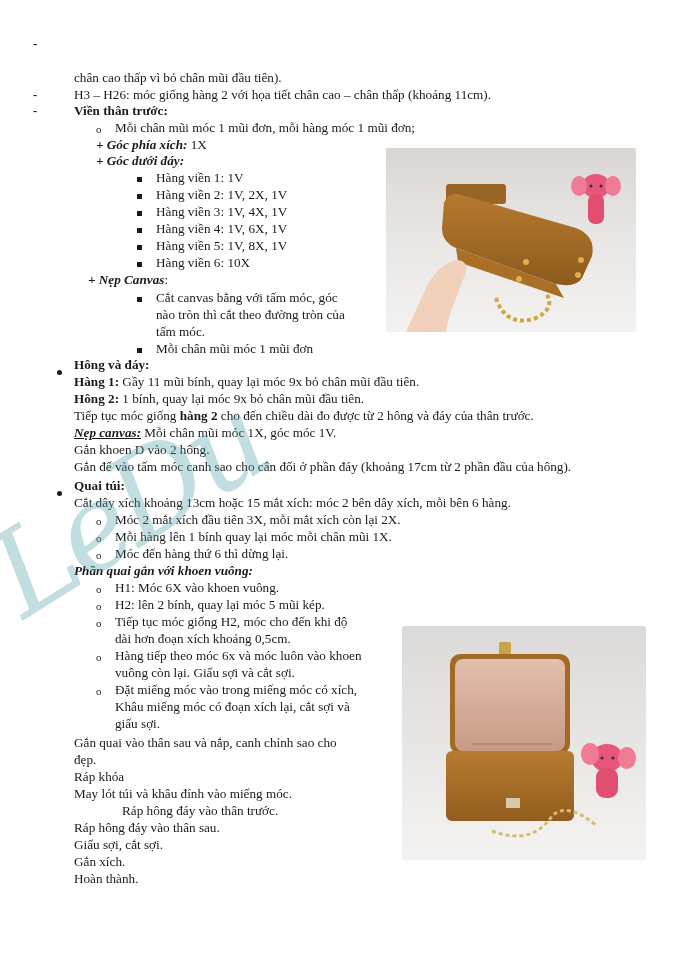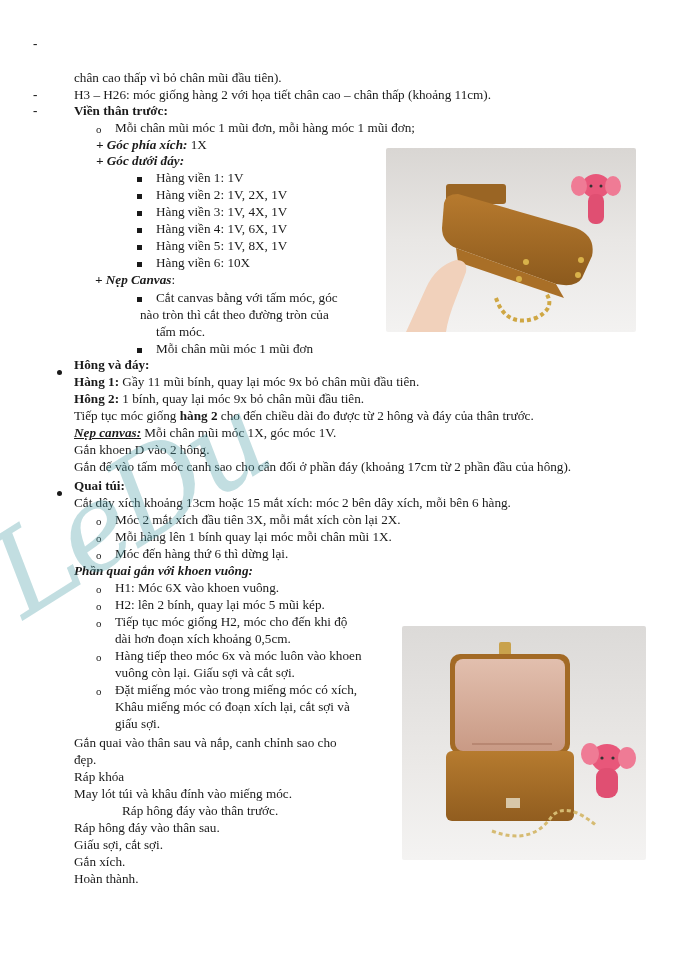--- a/index.html
+++ b/index.html
@@ -53,27 +53,27 @@
   <div class="line" style="left:156px;top:187px;">Hàng viền 2: 1V, 2X, 1V</div>
   <span class="mk" style="left:137px;top:204px;"><span class="sq"></span></span>
   <div class="line" style="left:156px;top:204px;">Hàng viền 3: 1V, 4X, 1V</div>
   <span class="mk" style="left:137px;top:221px;"><span class="sq"></span></span>
   <div class="line" style="left:156px;top:221px;">Hàng viền 4: 1V, 6X, 1V</div>
   <span class="mk" style="left:137px;top:238px;"><span class="sq"></span></span>
   <div class="line" style="left:156px;top:238px;">Hàng viền 5: 1V, 8X, 1V</div>
   <span class="mk" style="left:137px;top:255px;"><span class="sq"></span></span>
   <div class="line" style="left:156px;top:255px;">Hàng viền 6: 10X</div>
 
-  <div class="line" style="left:95px;top:272px;text-align:center;">
+  <div class="line" style="left:88px;top:272px;text-align:center;">
     <span class="bi">+ Nẹp Canvas</span><span>:</span>
   </div>
 
   <span class="mk" style="left:137px;top:290px;"><span class="sq"></span></span>
   <div class="line" style="left:156px;top:290px;">Cắt canvas bằng với tấm móc, góc</div>
-  <div class="line" style="left:140px;top:307px;">nào tròn thì cắt theo đường tròn của</div>
+  <div class="line" style="left:156px;top:307px;">nào tròn thì cắt theo đường tròn của</div>
   <div class="line" style="left:156px;top:324px;">tấm móc.</div>
   <span class="mk" style="left:137px;top:341px;"><span class="sq"></span></span>
   <div class="line" style="left:156px;top:341px;">Mỗi chân mũi móc 1 mũi đơn</div>
 
   <div class="photo" style="left:386px;top:148px;width:250px;height:184px;">
     <svg width="250" height="184" viewBox="0 0 250 184">
       <defs>
         <linearGradient id="bg1" x1="0" y1="0" x2="0" y2="1">
           <stop offset="0" stop-color="#d9d6d3"></stop>
             <stop offset="0.5" stop-color="#e9e7e5"></stop>

